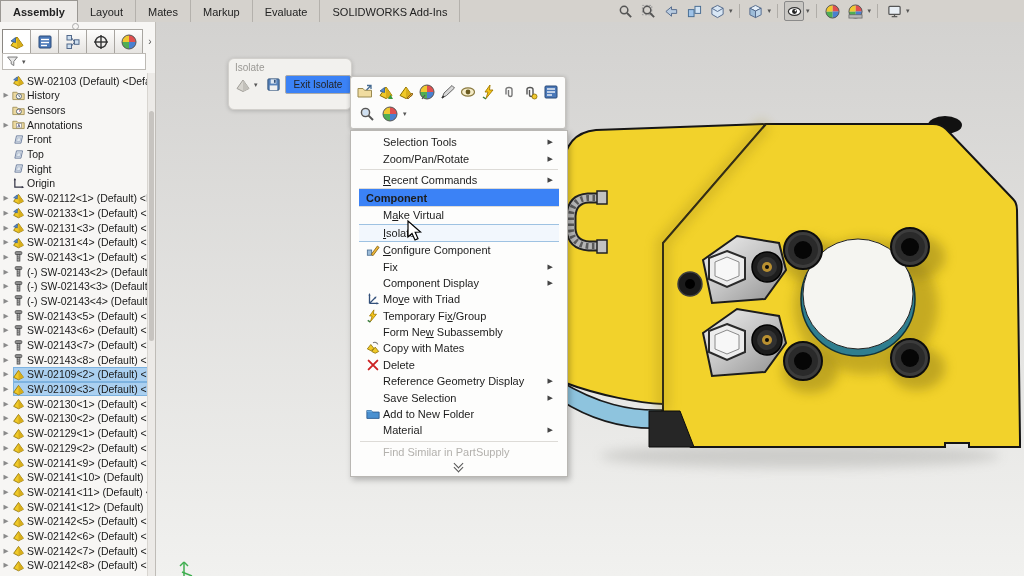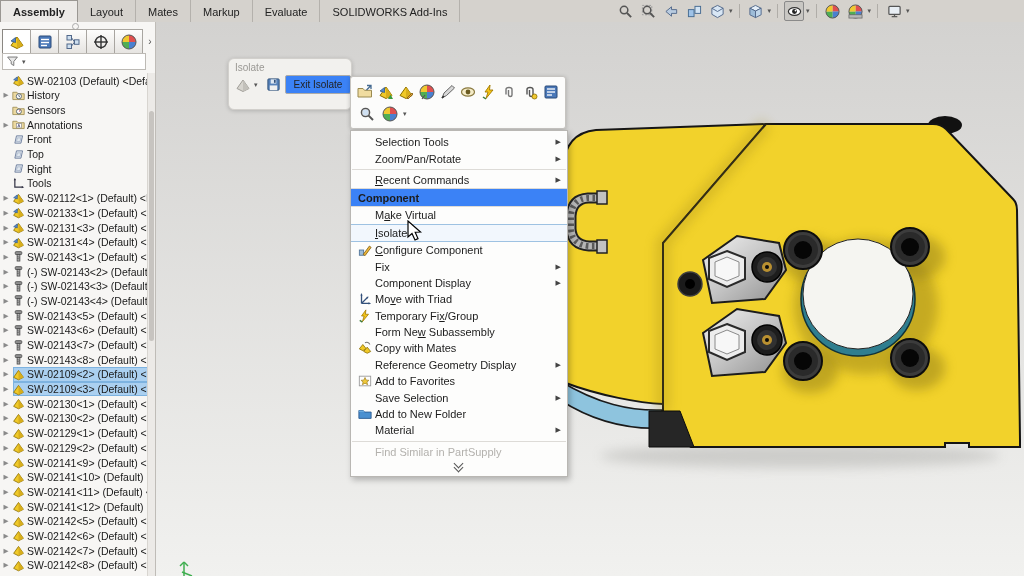--- a/index.html
+++ b/index.html
@@ -50,21 +50,21 @@
   .iso-sep{width:1px;height:16px;background:#c8c6c2;}
   .exit-btn{font-size:10px;color:#222;background:#3b82f6;border:1px solid #aeaca8;border-radius:2px;padding:3px 8px;white-space:nowrap;}
 
   
   .ctx-toolbar{position:absolute;left:194px;top:54px;width:216px;background:#fcfcfb;border:1px solid #c6c4c0;border-radius:3px;box-shadow:0 1px 4px rgba(0,0,0,.22);padding:4px 6px 3px 6px;box-sizing:border-box;}
   .ctx-row{display:flex;align-items:center;gap:4px;height:22px;}
   .ctx-btn{width:19px;height:19px;display:flex;align-items:center;justify-content:center;}
   .ctx-dd{font-size:7px;color:#555;}
 
   
-  .ctx-menu{position:absolute;left:194px;top:108px;width:218px;background:#fdfdfc;border:1px solid #b9b7b3;box-shadow:2px 3px 6px rgba(0,0,0,.25);padding:3px 0;box-sizing:border-box;font-size:11px;color:#1c1c1c;}
+  .ctx-menu{position:absolute;left:194px;top:108px;width:218px;background:#fdfdfc;border:1px solid #b9b7b3;box-shadow:2px 3px 6px rgba(0,0,0,.25);padding:3px 8px;box-sizing:border-box;font-size:11px;color:#1c1c1c;}
   .mi{height:16.4px;display:flex;align-items:center;position:relative;padding-right:6px;}
   .mi .mi-icon{width:20px;margin-left:4px;flex:none;display:flex;align-items:center;justify-content:center;}
   .mi .mi-label{flex:1;white-space:nowrap;overflow:hidden;}
   .mi .mi-sub{font-size:7px;color:#444;width:10px;text-align:right;}
   .mi.hl{background:#f2f7fd;border-top:1px solid #9ec2e2;border-bottom:1px solid #9ec2e2;}
   .mi.disabled .mi-label{color:#b3b1ad;}
   .m-sep{height:1px;background:#dddbd7;margin:2px 1px;}
   .m-header{height:17px;display:flex;align-items:center;background:#3b82f6;border-top:1px solid #dddbd7;border-bottom:1px solid #dddbd7;font-weight:bold;padding-left:7px;}
   .m-chevron{height:13px;display:flex;align-items:center;justify-content:center;}
   .chev{width:8px;height:8px;position:relative;}
@@ -302,21 +302,21 @@
           </div>
           <div class="trow">
             <span class="arr"></span>
             <span class="ticon">
               <svg width="13" height="13" viewBox="0 0 16 16" style="display:block">
                 <path d="M3.5,2.5 L3.5,12.5 L13.5,12.5" fill="none" stroke="#334" stroke-width="1.5"></path>
                 <polygon points="3.5,1 2.2,4 4.8,4" fill="#334"></polygon>
                 <polygon points="15,12.5 12,11.2 12,13.8" fill="#334"></polygon>
               </svg>
             </span>
-            <span class="tlabel">Tools</span>
+            <span class="tlabel">Origin</span>
           </div>
           <div class="trow">
             <span class="arr">▶</span>
             <span class="ticon">
               <svg width="13" height="13" viewBox="0 0 16 16" style="display:block">
                 <polygon points="2,11.5 8,3 14,11.5 8,14.5" fill="#f0c928" stroke="#8a6d00" stroke-width="1"></polygon>
                 <polygon points="8,3 14,11.5 8,14.5" fill="#d8ae1c"></polygon>
                 <polygon points="2,7 6.5,3.5 6.5,8.5" fill="#5588cc" stroke="#335a8a" stroke-width="0.8"></polygon>
               </svg>
             </span>
@@ -892,33 +892,32 @@
               <svg width="14" height="14" viewBox="0 0 16 16" style="display:block">
                 <polygon points="1.5,9 5.5,4 9.5,9 5.5,11" fill="#f0c928" stroke="#8a6d00" stroke-width="0.9"></polygon>
                 <polygon points="6.5,12 10.5,7 14.5,12 10.5,14" fill="#f0c928" stroke="#8a6d00" stroke-width="0.9"></polygon>
                 <path d="M8,2 C10,0.8 13,1.5 13.5,4" fill="none" stroke="#777" stroke-width="1.2"></path>
               </svg>
             </span>
             <span class="mi-label">Copy with Mates</span>
             <span class="mi-sub"></span>
           </div>
           <div class="mi">
+            <span class="mi-icon">
+              <svg width="14" height="14" viewBox="0 0 16 16" style="display:block">
+                <path d="M3,3 L13,13 M13,3 L3,13" stroke="#cc2222" stroke-width="2.2" stroke-linecap="round"></path>
+              </svg>
+            </span>
+            <span class="mi-label">Delete</span>
+            <span class="mi-sub"></span>
+          </div>
+          <div class="mi">
             <span class="mi-icon"></span>
             <span class="mi-label">Reference Geometry Display</span>
             <span class="mi-sub">▶</span>
-          </div>
-          <div class="mi">
-            <span class="mi-icon">
-              <svg width="14" height="14" viewBox="0 0 16 16" style="display:block">
-                <rect x="1.5" y="2.5" width="13" height="11" fill="#fdfdfd" stroke="#999" stroke-width="1"></rect>
-                <polygon points="8,4 9.4,7 12.5,7.2 10.2,9.2 11,12.2 8,10.5 5,12.2 5.8,9.2 3.5,7.2 6.6,7" fill="#f0c938" stroke="#a08020" stroke-width="0.8"></polygon>
-              </svg>
-            </span>
-            <span class="mi-label">Add to Favorites</span>
-            <span class="mi-sub"></span>
           </div>
           <div class="mi">
             <span class="mi-icon"></span>
             <span class="mi-label">Save Selection</span>
             <span class="mi-sub">▶</span>
           </div>
           <div class="mi">
             <span class="mi-icon">
               <svg width="14" height="14" viewBox="0 0 16 16" style="display:block">
                 <path d="M1,4 L6,4 L7.5,5.8 L15,5.8 L15,13 L1,13 Z" fill="#4a90d0" stroke="#2a5a90" stroke-width="1"></path>

